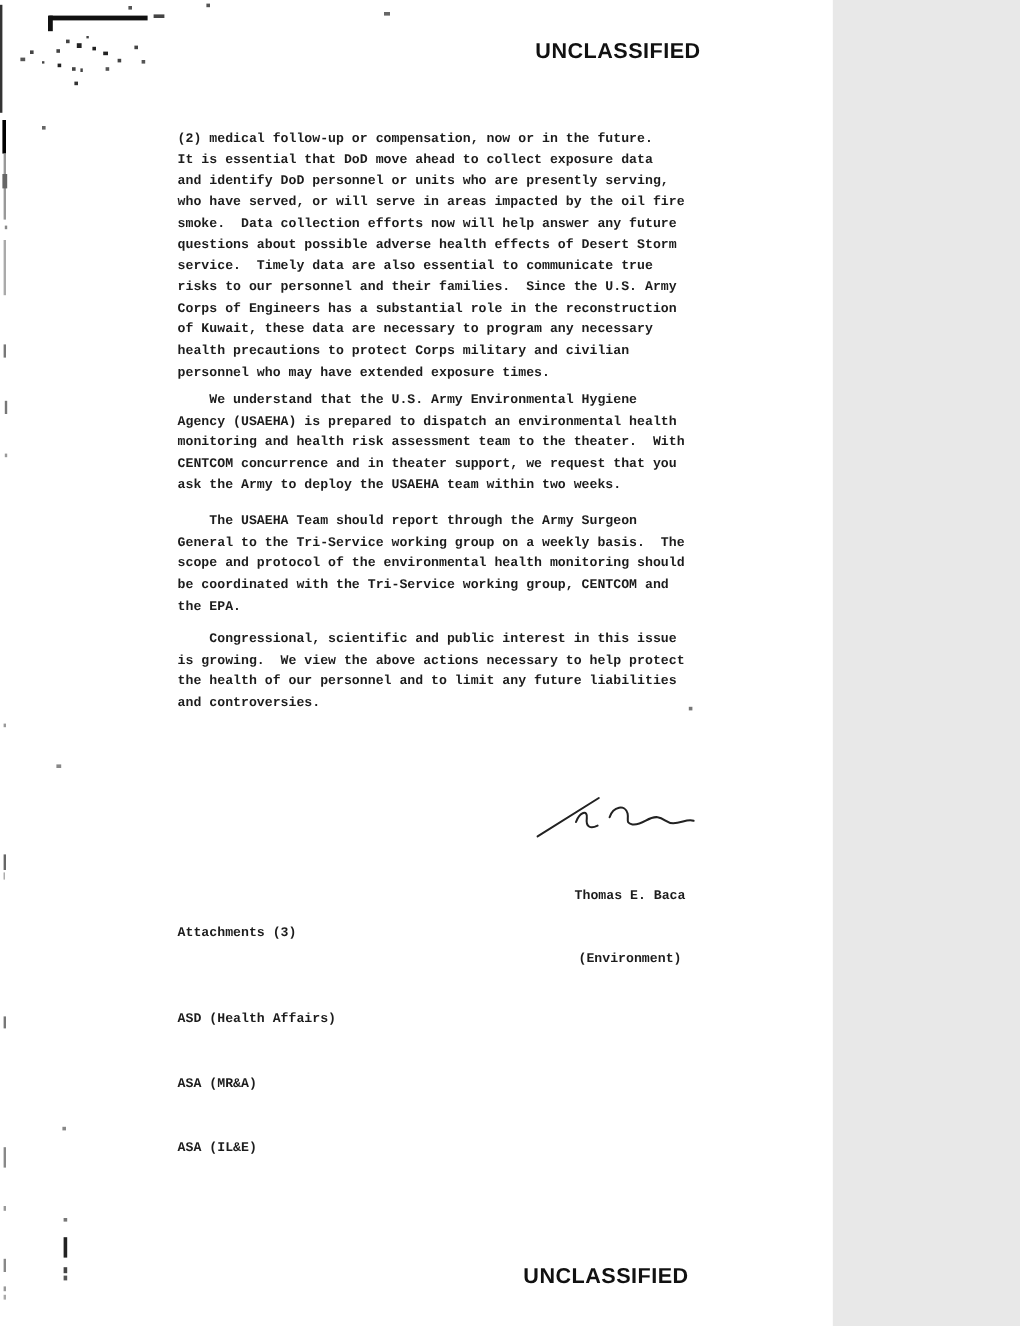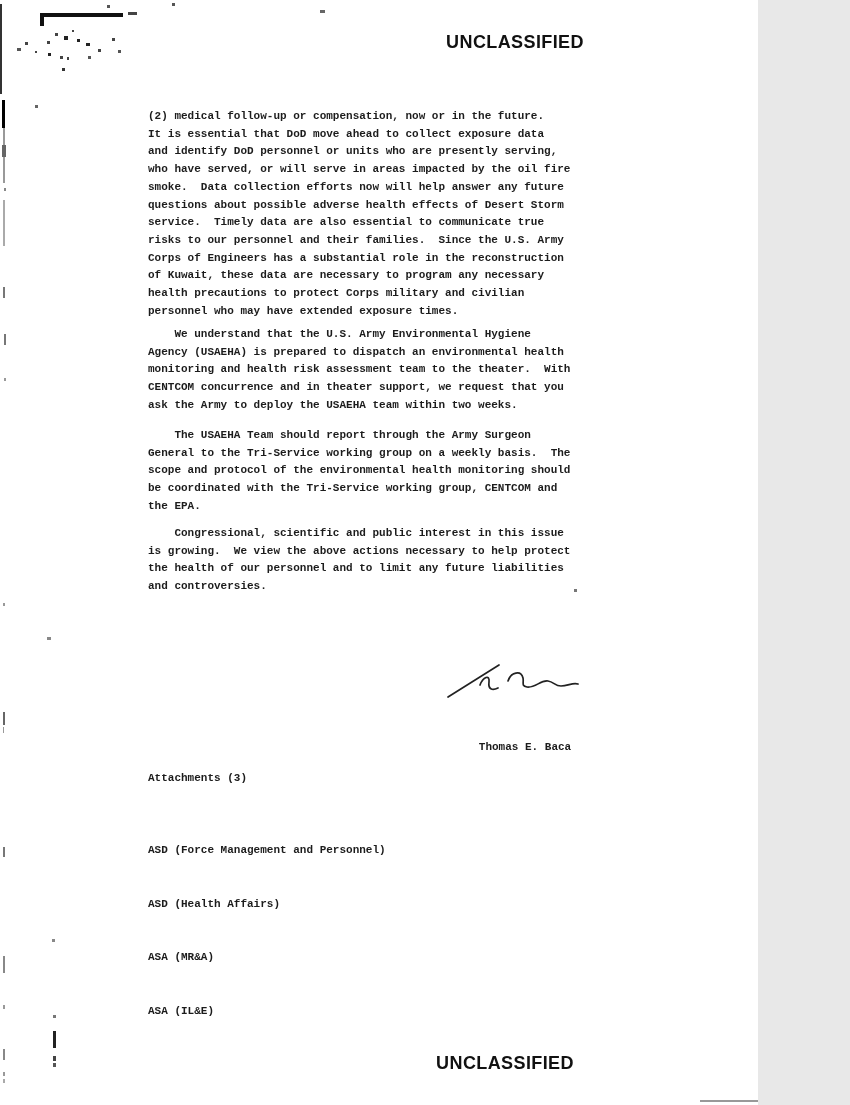--- a/index.html
+++ b/index.html
@@ -1,18 +1,18 @@
 <!DOCTYPE html>
 <html><head>
 <meta charset="utf-8">
 <style>
   html,body{margin:0;padding:0;background:#e8e8e8;}
   .page{
     position:relative;
-    width:758px;height:1105px;
+    width:694px;height:1105px;
     background:#ffffff;
     overflow:hidden;
     font-family:"Liberation Mono","DejaVu Sans Mono",monospace;
     color:#1c1c1c;
   }
   .mono{
     position:absolute;
     white-space:pre;
     font-size:11px;
     line-height:17.7px;
@@ -89,26 +89,26 @@
 and controversies.</div>
 
   <svg class="signature-svg" viewBox="0 0 158 42" aria-hidden="true">
     <path d="M2,36 L53,4"></path>
     <path d="M34,24 c3,-8 10,-11 9,-3 c-1,7 3,9 9,6"></path>
     <path d="M62,20 c3,-9 13,-11 15,-3 c1,5 -2,8 4,9 c9,1 13,-7 21,-6 c6,1 7,5 13,5 c7,0 12,-4 17,-2"></path>
   </svg>
 
   <div class="mono sigblock">
     <div>Thomas E. Baca</div>
+    <div>(Environment)</div>
   </div>
 
   <div class="mono attach">Attachments (3)</div>
 
   <div class="mono ccblock">
-    <div>ASD (Force Management and Personnel)</div>
     <div>ASD (Health Affairs)</div>
     <div>ASA (MR&amp;A)</div>
     <div>ASA (IL&amp;E)</div>
     
     
     
     
     
   </div>
 

